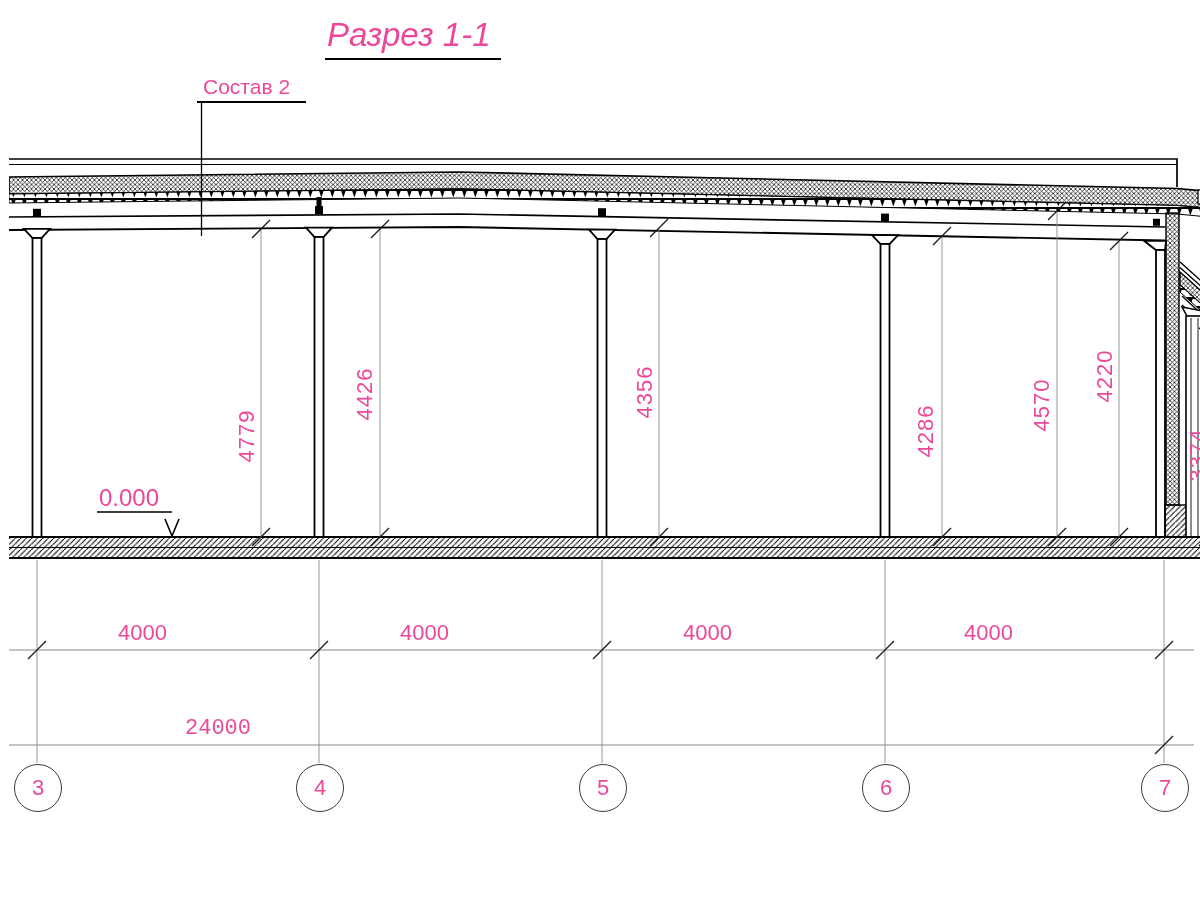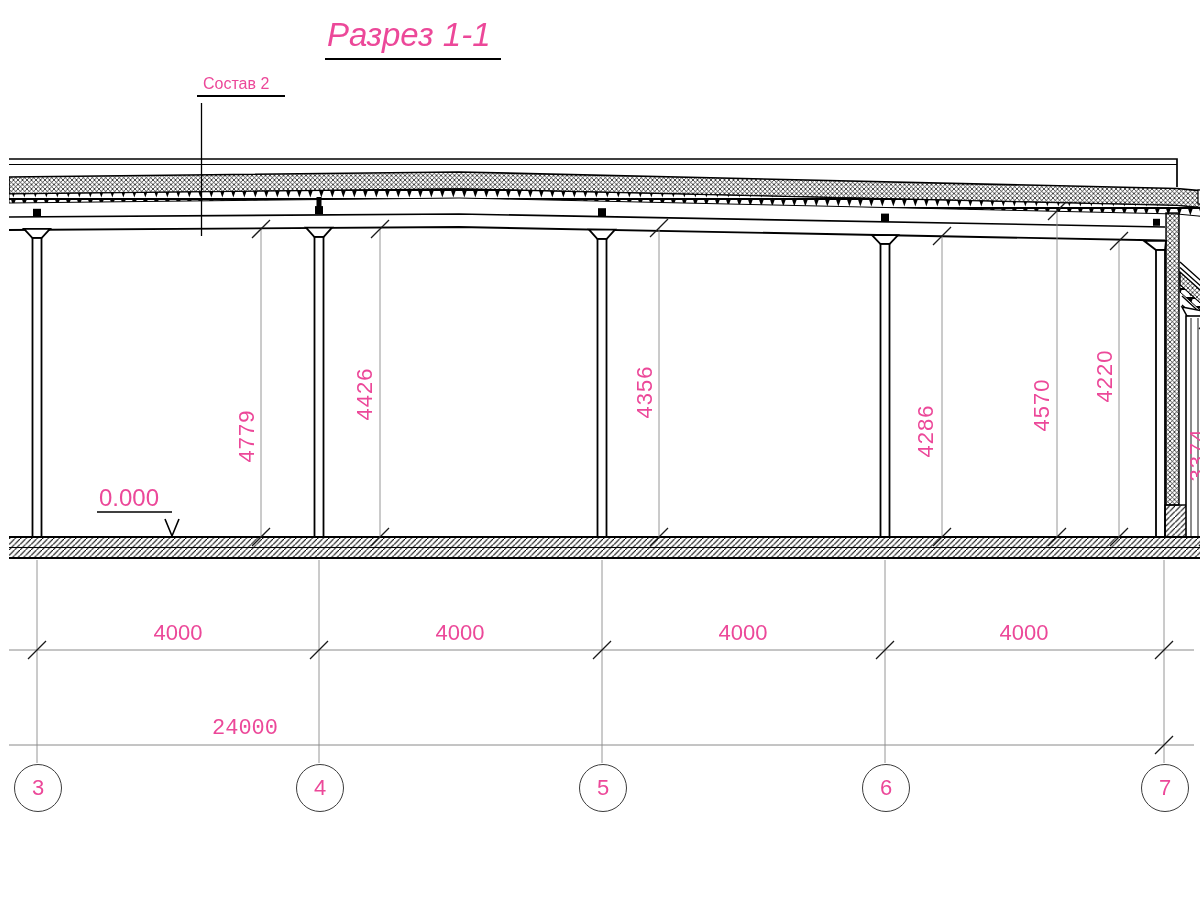--- a/index.html
+++ b/index.html
@@ -1,25 +1,25 @@
 <!DOCTYPE html>
 <html><head>
 <meta charset="utf-8">
 <style>
   html,body{margin:0;padding:0;background:#fff;}
   #stage{position:relative;width:1200px;height:900px;background:#fff;overflow:hidden;
          font-family:"Liberation Sans", sans-serif;color:#ec4899;margin-left:9px;}
   #stage svg{position:absolute;left:0;top:0;}
   .txt{position:absolute;white-space:nowrap;}
   .title{font-size:33px;font-style:italic;border-bottom:2px solid #000;padding:0 10px 4px 2px;}
-  .sub{font-size:16px;border-bottom:2px solid #000;padding:0 16px 2px 6px;}
+  .sub{font-size:21px;border-bottom:2px solid #000;padding:0 16px 2px 6px;}
   .lvl{font-size:24px;}
   .vdim{width:100px;text-align:center;font-size:22px;letter-spacing:1px;
         transform:rotate(-90deg);transform-origin:center;line-height:28px;}
-  .hdim{width:120px;text-align:center;font-size:22px;line-height:26px;}
+  .hdim{width:120px;font-size:22px;line-height:26px;}
   .bubble{position:absolute;width:46px;height:46px;border:1.4px solid #3c3c3c;border-radius:50%;
           display:flex;align-items:center;justify-content:center;font-size:22px;background:#fff0;}
 </style>
 </head>
 <body>
 
 <div id="stage">
 
 <svg width="1200" height="900" viewBox="0 0 1200 900">
   <defs>

